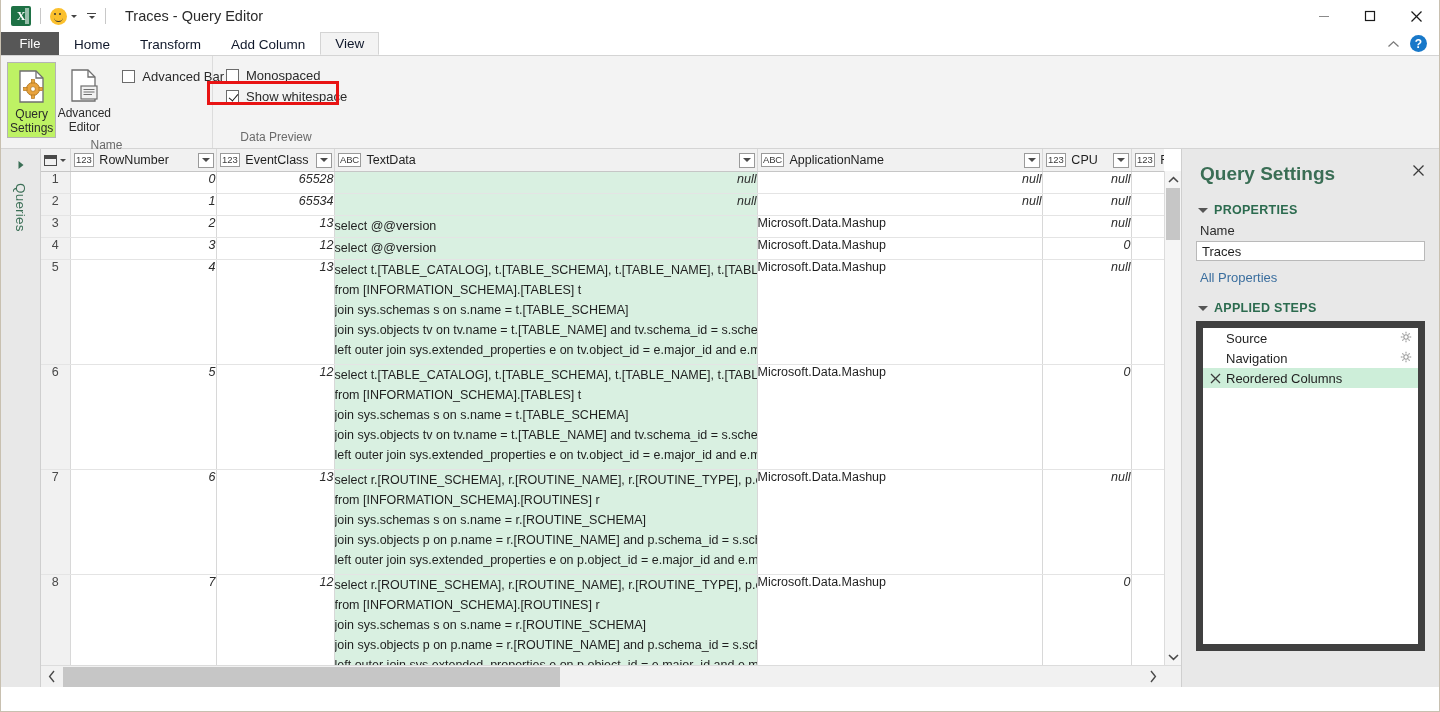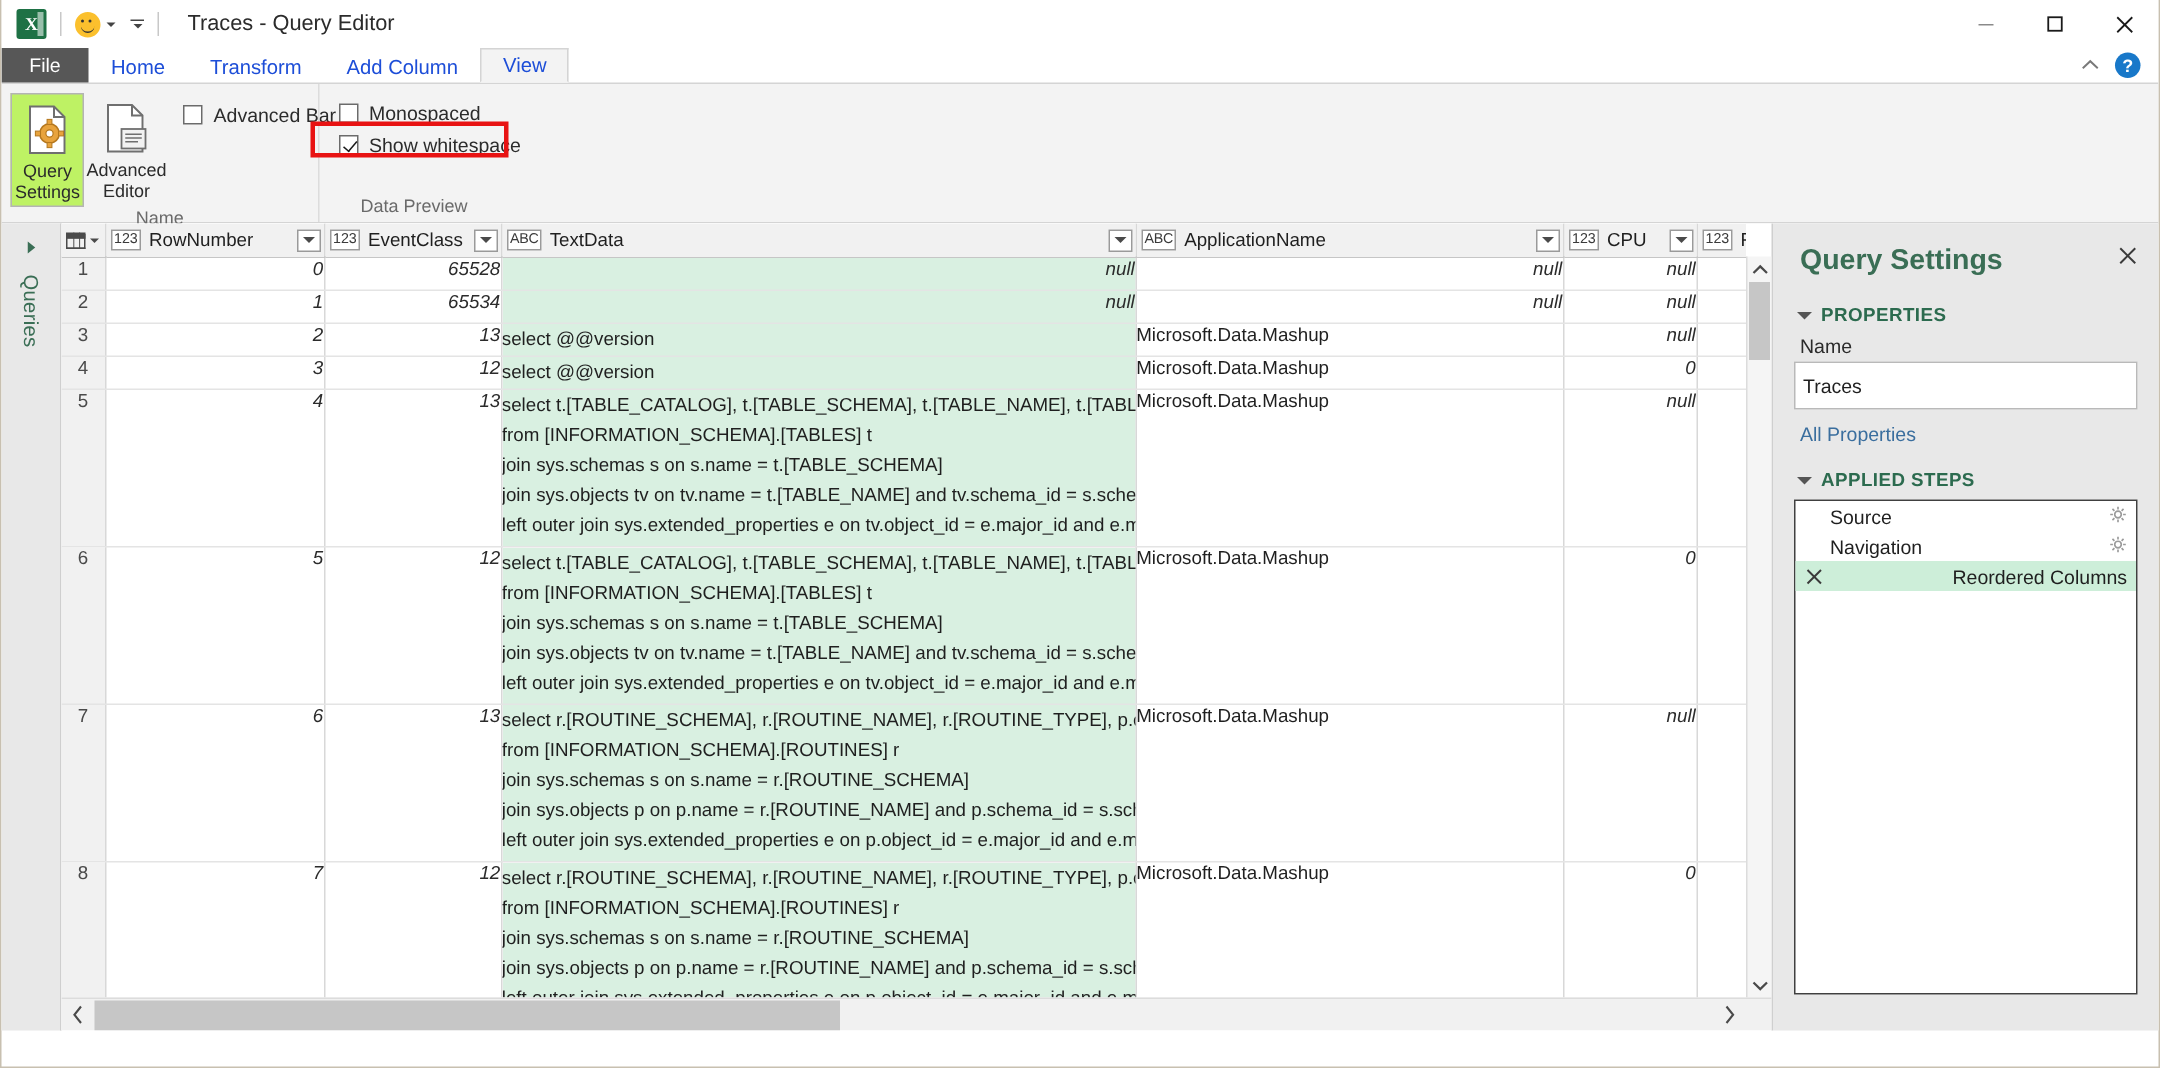--- a/index.html
+++ b/index.html
@@ -112,21 +112,21 @@
   .tab-file {
     background: #575757;
     color: #ffffff;
     width: 58px;
     display: flex; align-items: center; justify-content: center;
     font-size: 13px;
   }
   .tab {
     padding: 0 14px;
     display: flex; align-items: center;
-    font-size: 13.5px; color: #1d4ed8;
+    font-size: 13.5px; color: #0f172a;
     border: 1px solid transparent;
     border-bottom: none;
     margin-top: 0px;
   }
   .tab.active {
     background: #f3f3f3;
     border-color: #d4d4d4;
     border-bottom: 1px solid #f3f3f3;
     position: relative; z-index: 3;
   }
@@ -394,37 +394,37 @@
   }
   .tri {
     width: 0; height: 0;
     border-left: 5px solid transparent;
     border-right: 5px solid transparent;
     border-top: 5px solid #555;
   }
   .field-label { font-size: 13px; color: #2b2b2b; margin: 4px 0 3px 4px; }
   .namebox {
     background: #fff; border: 1px solid #b9b9b9;
-    height: 32px; display: flex; align-items: center;
+    height: 20px; display: flex; align-items: center;
     padding: 0 5px; font-size: 13px; color: #1f1f1f;
   }
   .allprops {
     font-size: 13px; color: #3a6e9e; margin: 9px 0 0 4px;
   }
   .steplist {
-    background: #ffffff; border: 1px solid #404040;
+    background: #ffffff; border: 7px solid #404040;
     margin-top: 2px;
     height: 330px;
   }
   .step {
     display: flex; align-items: center;
     height: 20px; font-size: 13px; color: #1f1f1f;
     padding: 0 6px 0 6px; gap: 5px;
   }
-  .step.active { background: #cdeed9; text-align: right; }
+  .step.active { background: #cdeed9; }
   .step .xmark { width: 12px; flex: none; display:flex; align-items:center; justify-content:center;}
   .step .slabel { flex: 1; padding-left: 0px; }
   .gear-sm { margin-left: auto; flex: none; }
 
   
   .statusbar {
     position: absolute; left: 0; right: 0; bottom: 0;
     height: 26px;
     background: #f1f1f1;
     border-top: 1px solid #d4d4d4;

